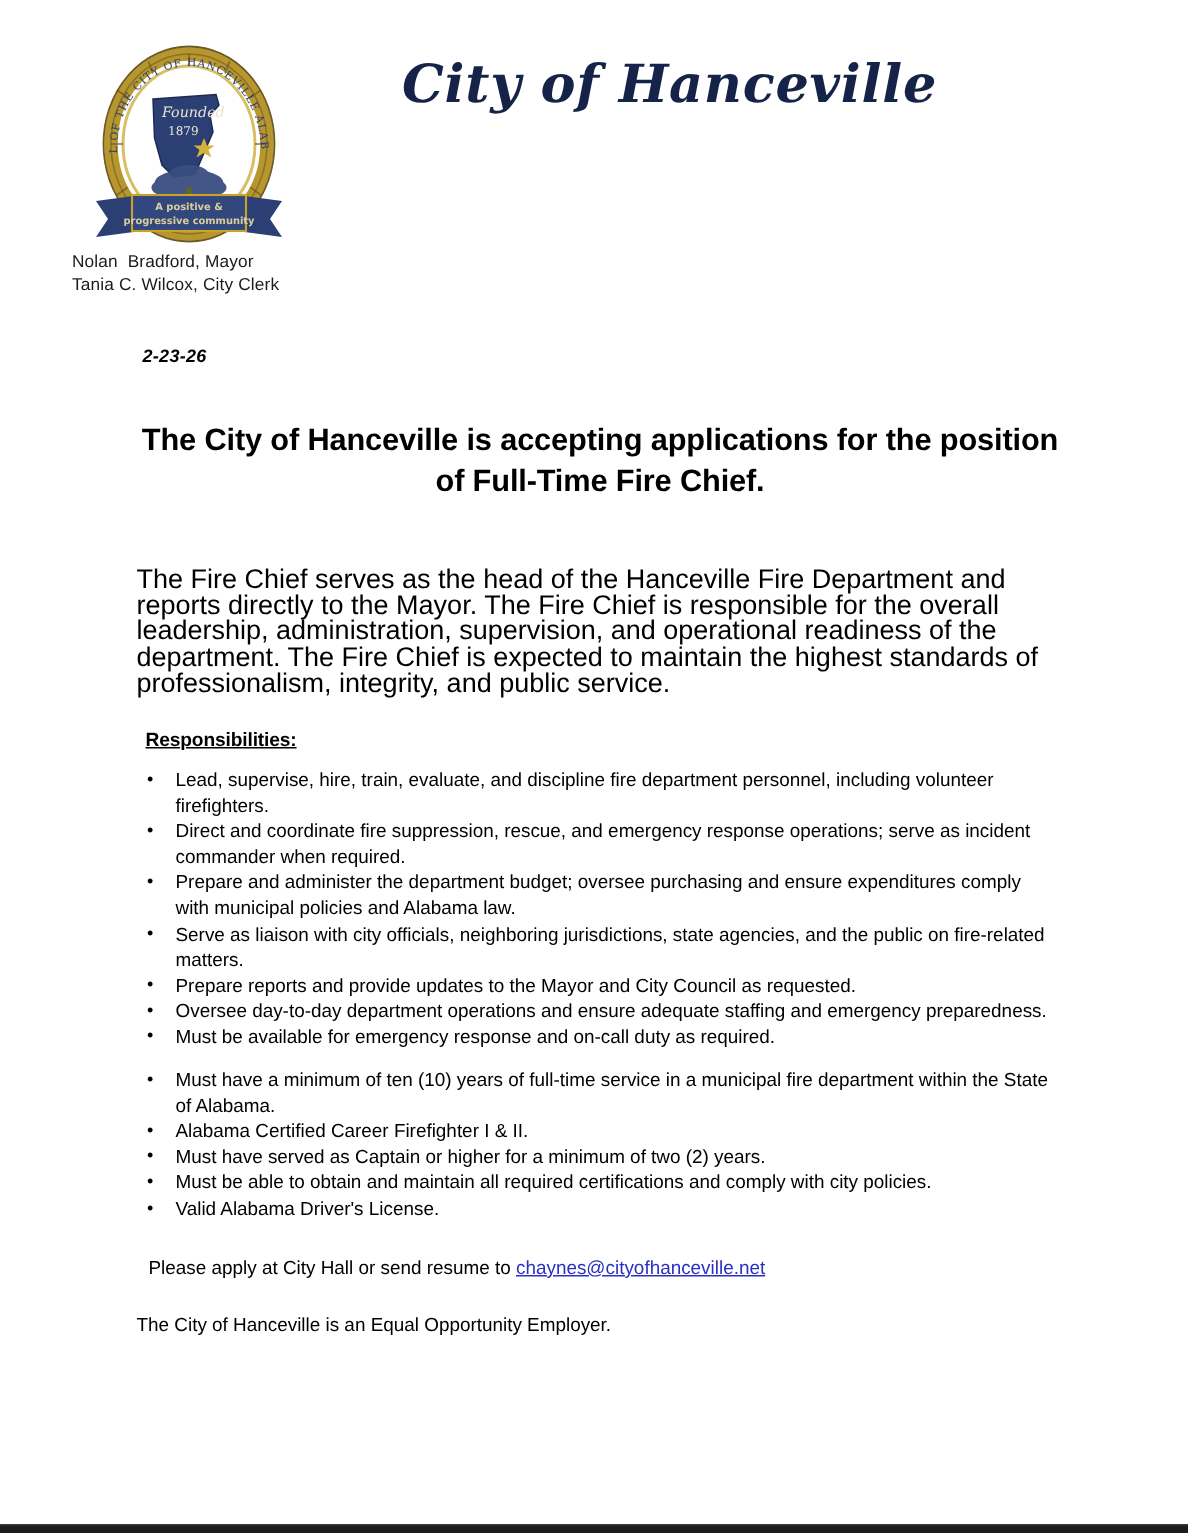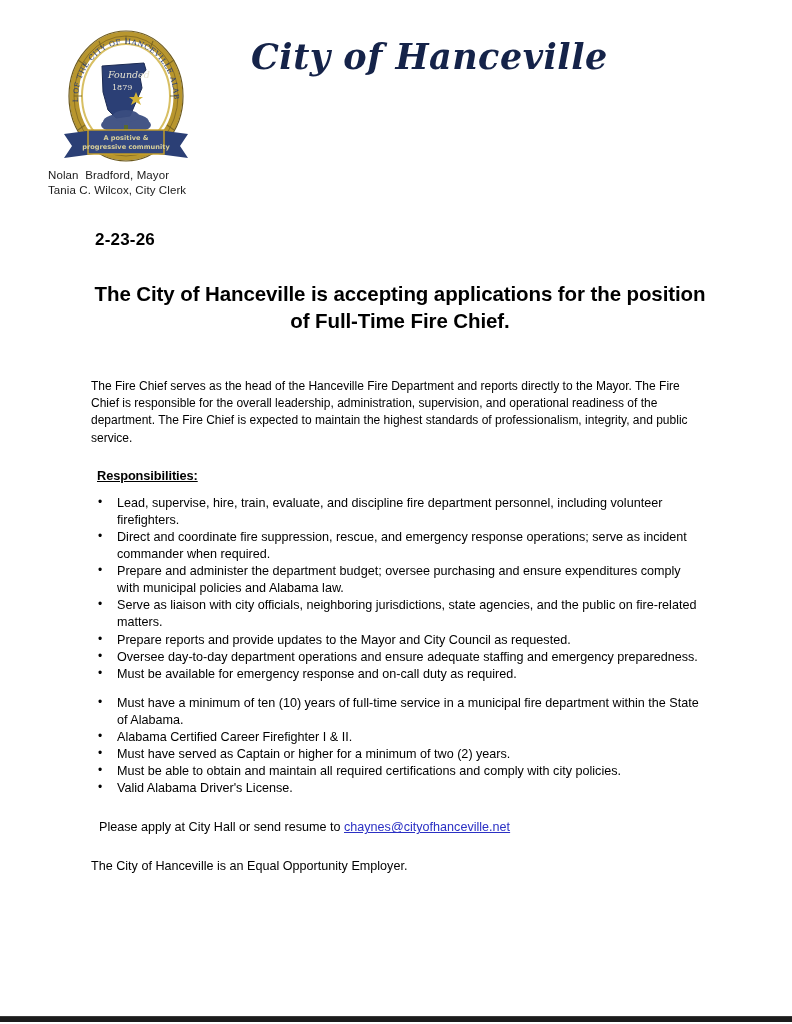--- a/index.html
+++ b/index.html
@@ -44,21 +44,21 @@
     margin-top: 5px;
     font-size: 11.5px;
     line-height: 14.5px;
     color: #1b1b1b;
     white-space: pre;
     letter-spacing: 0.1px;
   }
 
   .masthead {
     position: absolute;
-    left: 251px;
+    left: 268px;
     top: 36px;
     width: 330px;
     text-align: center;
   }
   .city-script {
     font-family: "DejaVu Serif", serif;
     font-style: italic;
     font-weight: bold;
     font-size: 35px;
     line-height: 42px;
@@ -72,44 +72,45 @@
     line-height: 18.5px;
     color: #1b1b1b;
   }
   .addr div { white-space: nowrap; }
 
   
   .date {
     position: absolute;
     left: 95px;
     top: 230px;
-    font-size: 17px;
+    font-size: 12px;
     font-weight: bold;
     letter-spacing: 0.2px;
+    font-style: italic;
   }
   .headline {
     position: absolute;
     left: 92px;
     top: 280px;
     width: 616px;
     text-align: center;
     font-size: 20.5px;
     font-weight: bold;
     line-height: 27px;
     letter-spacing: -0.1px;
   }
 
   .content {
     position: absolute;
     left: 91px;
     top: 378px;
     width: 614px;
   }
   .intro {
-    font-size: 12px;
+    font-size: 18px;
     line-height: 17.2px;
     text-align: left;
   }
   .section-head {
     font-size: 12.8px;
     font-weight: bold;
     text-decoration: underline;
     margin-top: 21px;
     margin-left: 6px;
     letter-spacing: -0.1px;

